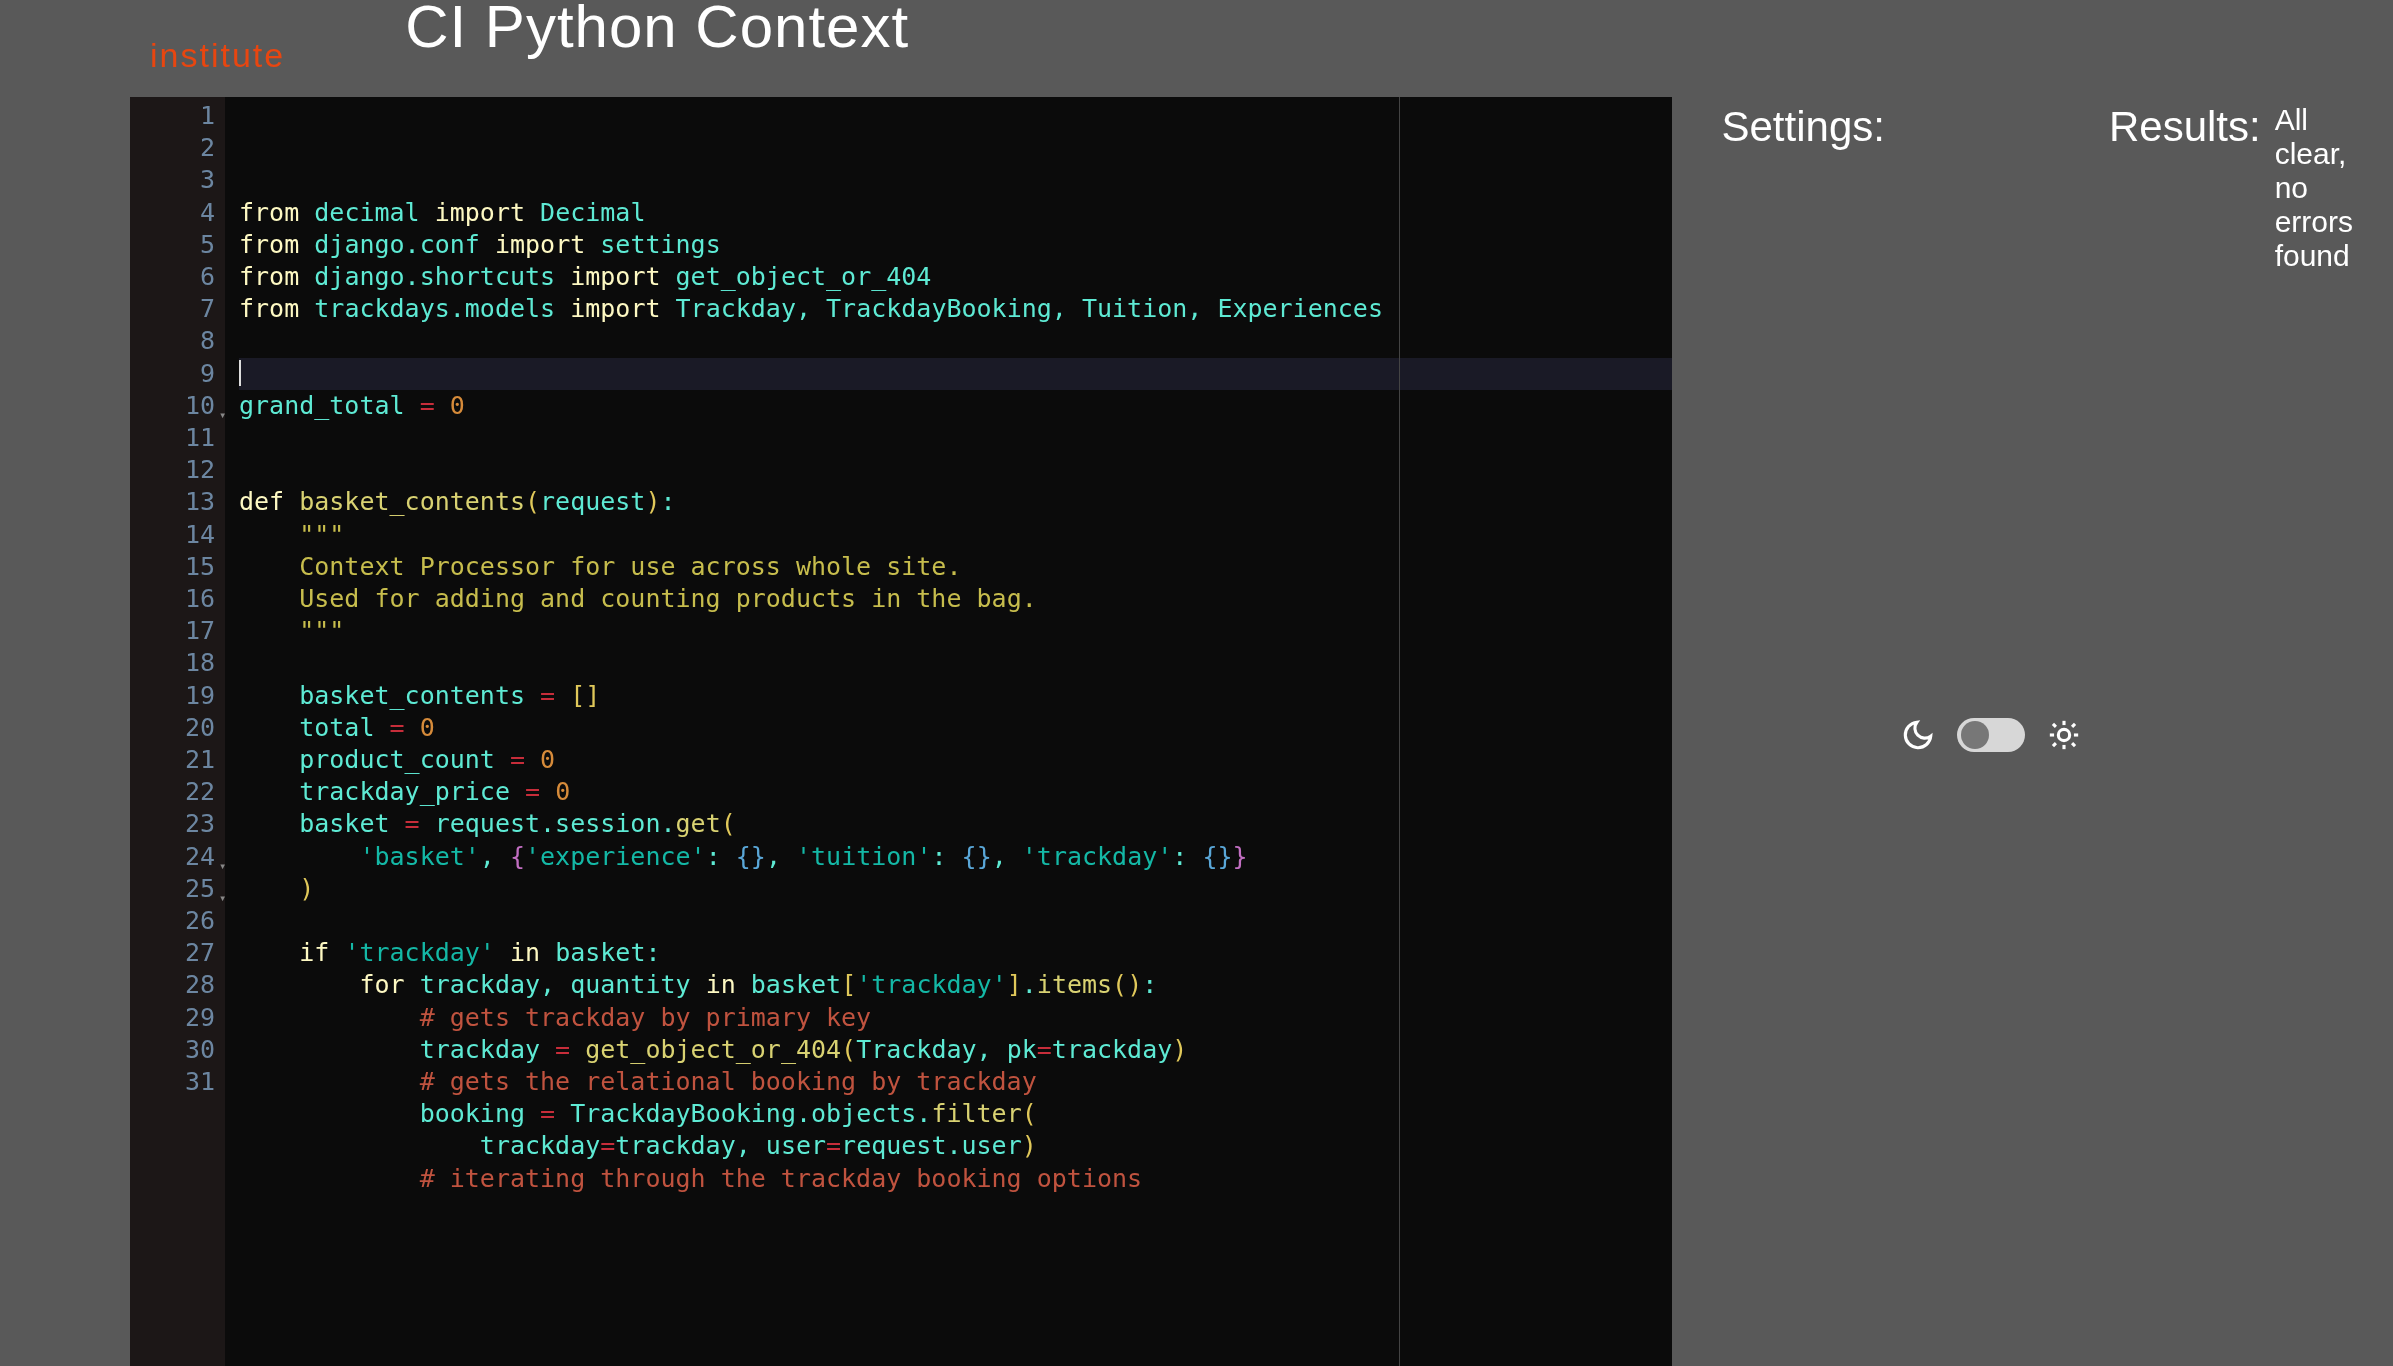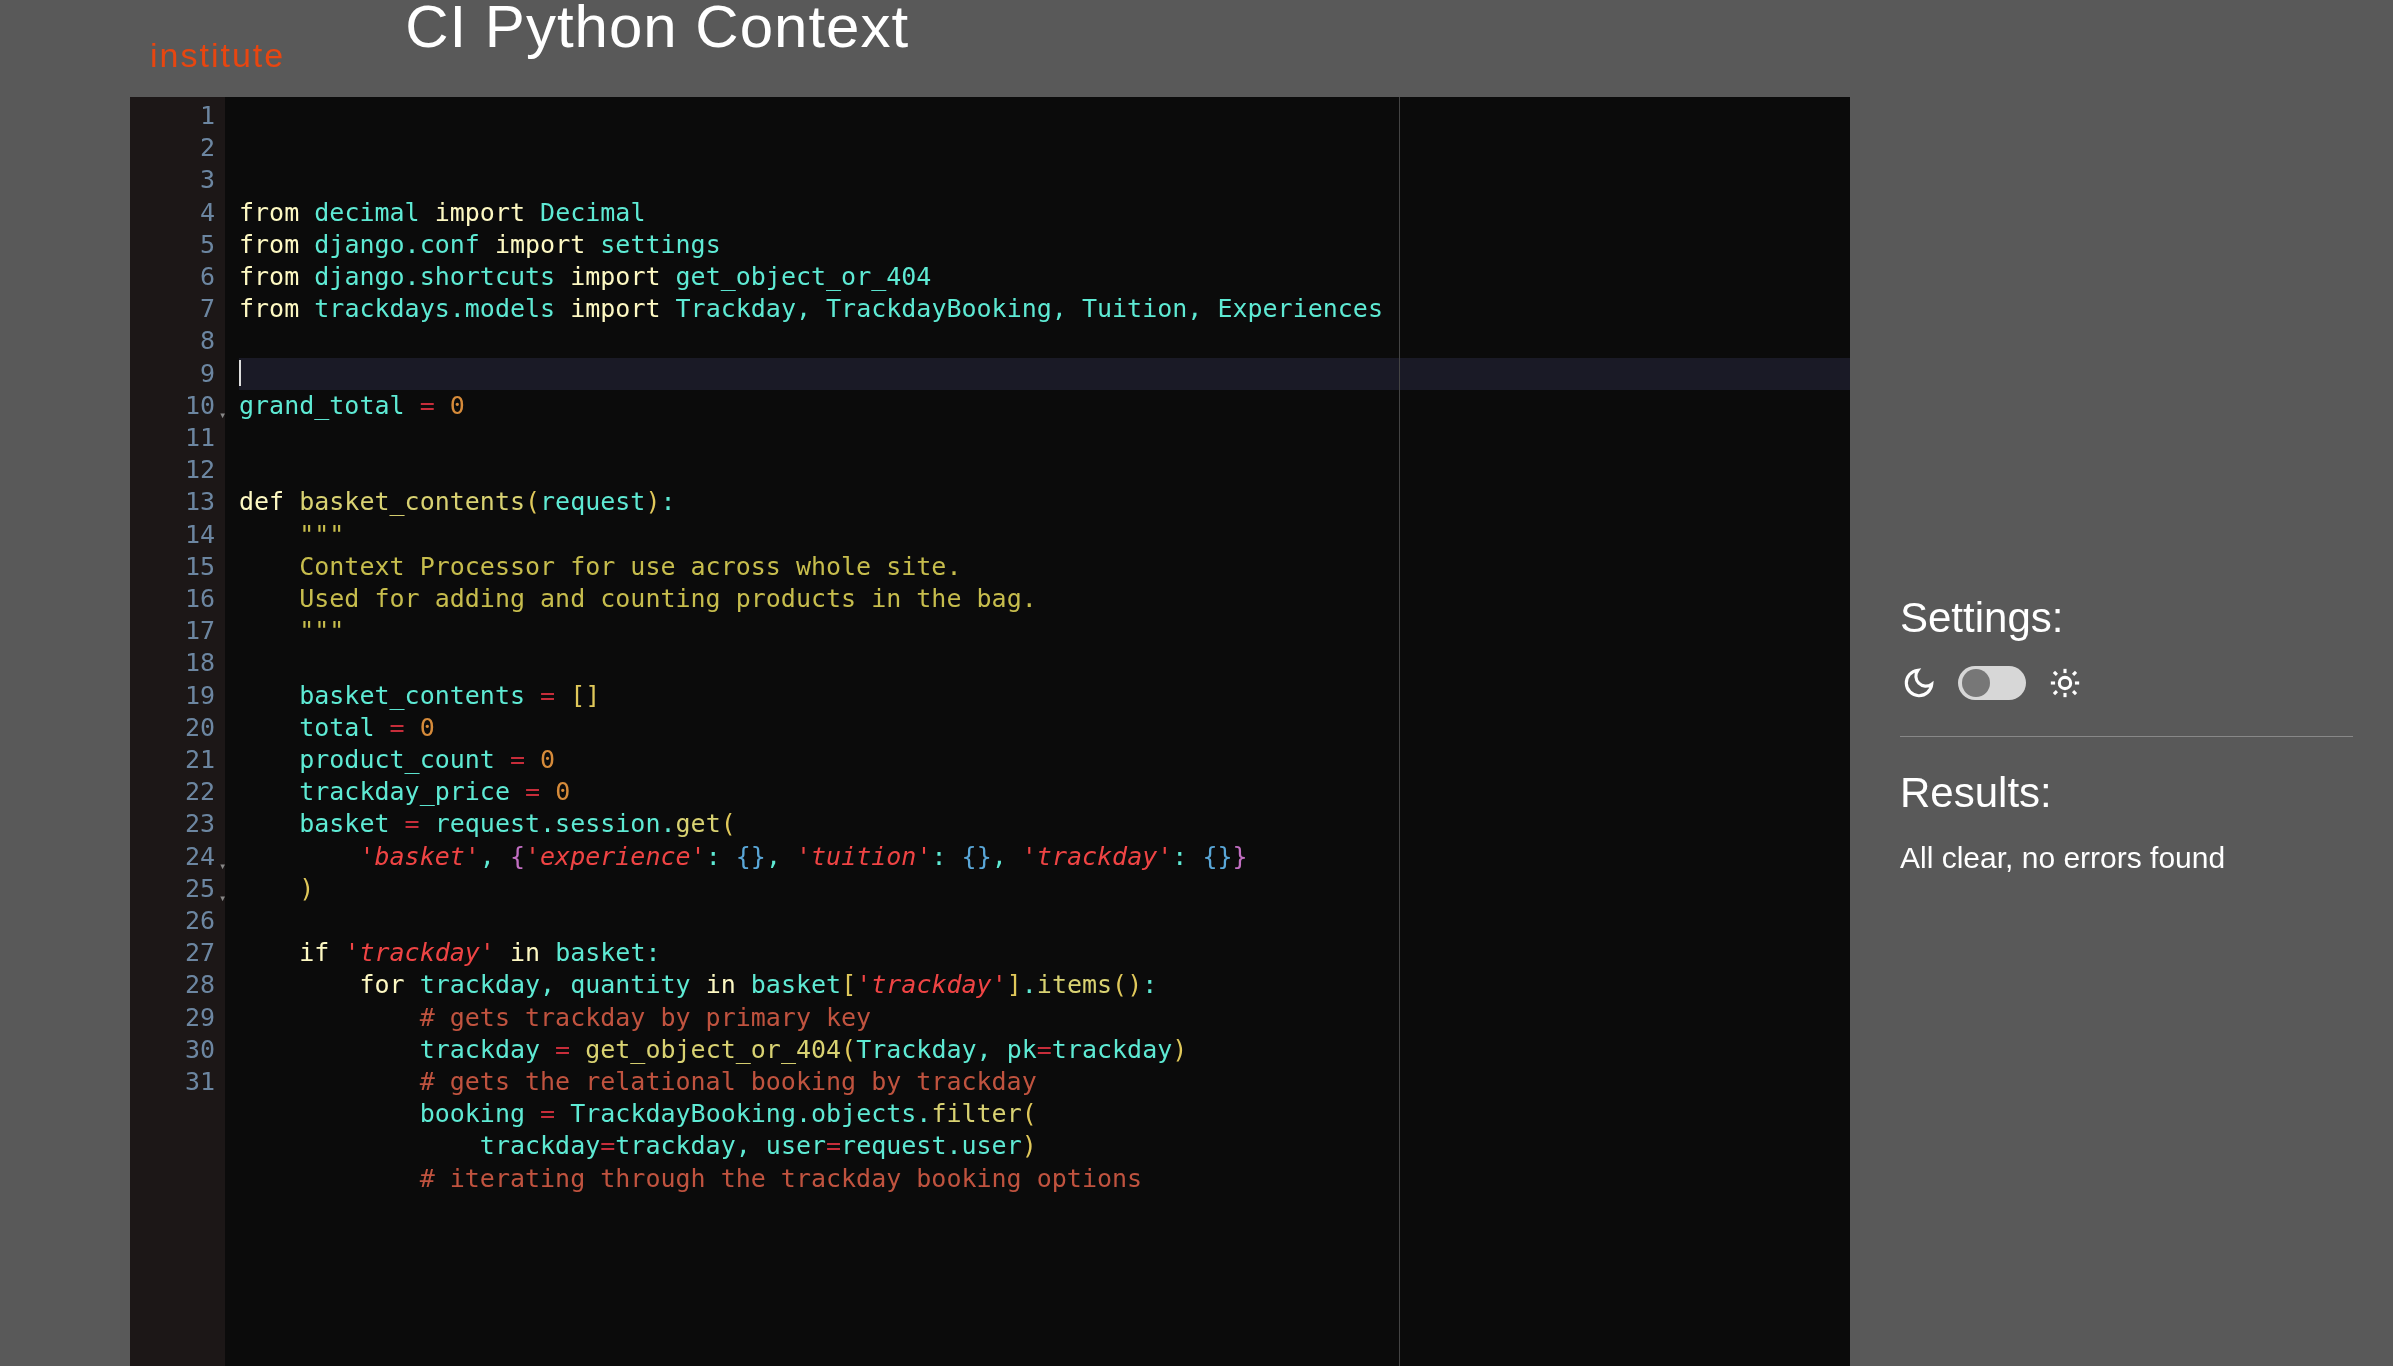--- a/index.html
+++ b/index.html
@@ -110,34 +110,34 @@
     width: 1px;
     background: #444;
     pointer-events: none;
   }
   
   .kw  { color: #fef9c3; }        
   .id  { color: #5eead4; }
   .fn  { color: #d9d272; }
   .op  { color: #c72d3a; }
   .num { color: #d68b3a; }
-  .str { color: #ef4444; font-style: italic; }
+  .str { color: #14b8a6; }
   .doc { color: #c7bd4d; }
   .cmt { color: #c0533f; }
   .br  { color: #e0c85a; }
   .br2 { color: #c36fc3; }
   .br3 { color: #5aa7d8; }
   .ws  { color: transparent; }
 
   
   .side {
     flex: 1;
     padding: 6px 40px 0 0;
     display: flex;
-    flex-direction: column;
+    flex-direction: row;
     gap: 14px;
     color: #fff;
     justify-content: center;
   }
   .side h2 {
     font-size: 42px;
     font-weight: 300;
     margin-bottom: 10px;
   }
   .settings-row {

